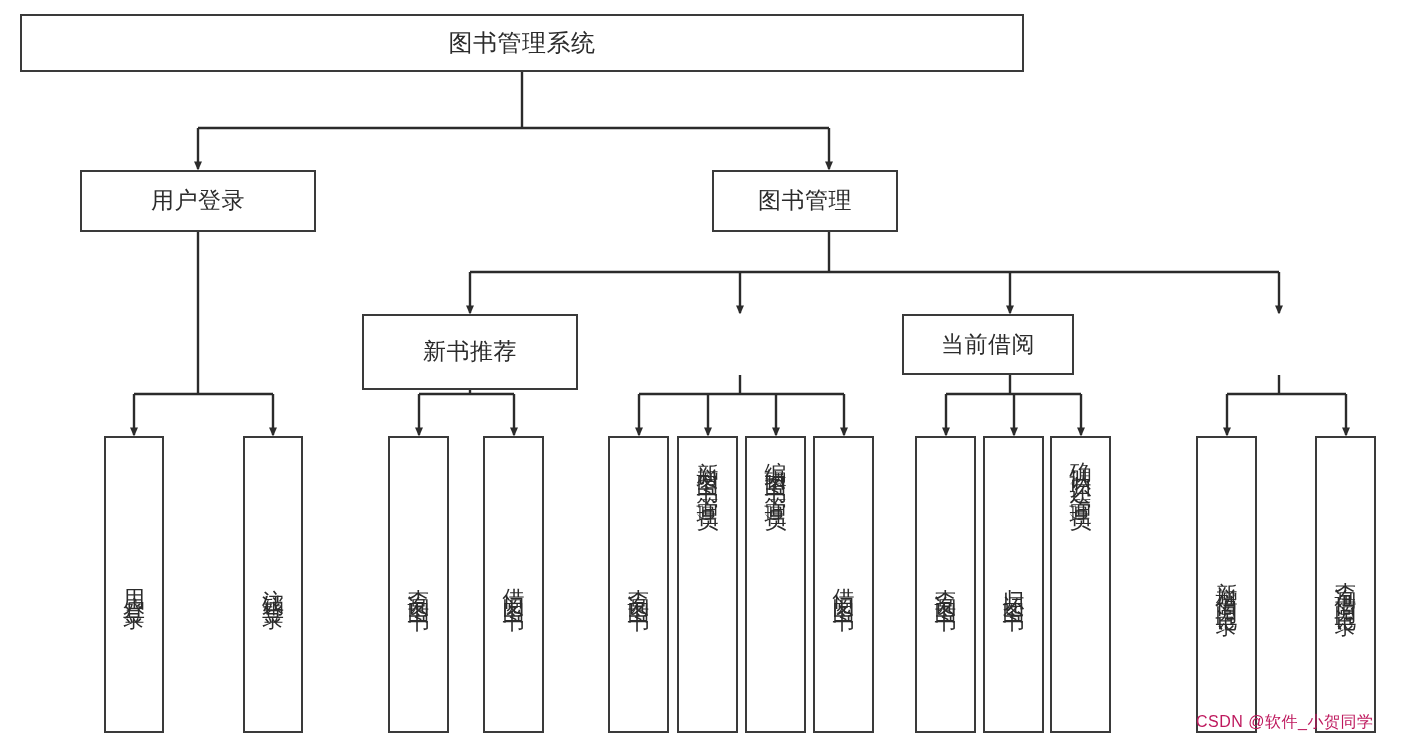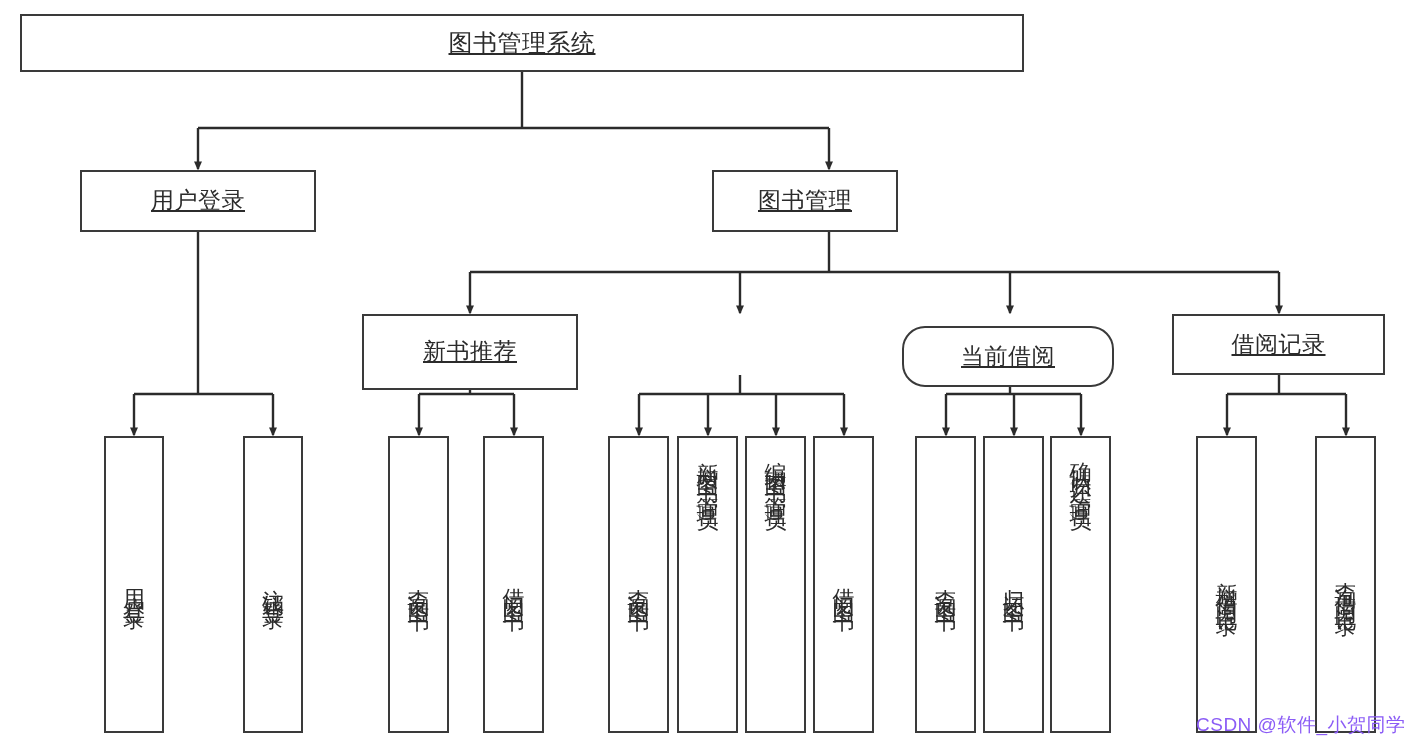--- a/index.html
+++ b/index.html
@@ -38,21 +38,20 @@
   }
   .node .label {
     display: block;
     text-align: center;
     line-height: 1.18;
     letter-spacing: 0.5px;
   }
   
   .node.horiz .label {
     font-size: 23px;
-    text-decoration: underline;
   }
   .node.root .label {
     font-size: 24px;
   }
   
   .node.vert {
     align-items: flex-start;
     justify-content: center;
     padding-top: 6px;
   }
@@ -63,22 +62,22 @@
     letter-spacing: 7px;
     line-height: 1;
     white-space: nowrap;
   }
   .node.vert.mid {
     align-items: center;
     padding-top: 0;
   }
   .watermark {
     position: absolute;
-    color: #8b5cf6;
-    font-size: 19px;
+    color: #be185d;
+    font-size: 16px;
     white-space: nowrap;
     z-index: 3;
     letter-spacing: 0.5px;
   }
 </style>
 </head>
 <body>
 
 <div id="canvas">
   <svg id="edges" viewBox="0 0 1405 747" width="1405" height="747" xmlns="http://www.w3.org/2000/svg">
@@ -130,25 +129,22 @@
     </div>
     <div class="node horiz" style="left: 80px; top: 170px; width: 236px; height: 62px;">
       <span class="label">用户登录</span>
     </div>
     <div class="node horiz" style="left: 712px; top: 170px; width: 186px; height: 62px;">
       <span class="label">图书管理</span>
     </div>
     <div class="node horiz" style="left: 362px; top: 314px; width: 216px; height: 76px;">
       <span class="label">新书推荐</span>
     </div>
-    <div class="node horiz" style="left: 902px; top: 326px; width: 212px; height: 61px; border-radius: 23px;">
+    <div class="node horiz" style="left: 902px; top: 314px; width: 172px; height: 61px;">
       <span class="label">当前借阅</span>
-    </div>
-    <div class="node horiz" style="left: 1172px; top: 314px; width: 213px; height: 61px;">
-      <span class="label">借阅记录</span>
     </div>
     <div class="node vert mid" style="left: 104px; top: 436px; width: 60px; height: 297px;">
       <span class="label">用户登录</span>
     </div>
     <div class="node vert mid" style="left: 243px; top: 436px; width: 60px; height: 297px;">
       <span class="label">注销登录</span>
     </div>
     <div class="node vert mid" style="left: 388px; top: 436px; width: 61px; height: 297px;">
       <span class="label">查询图书</span>
     </div>

